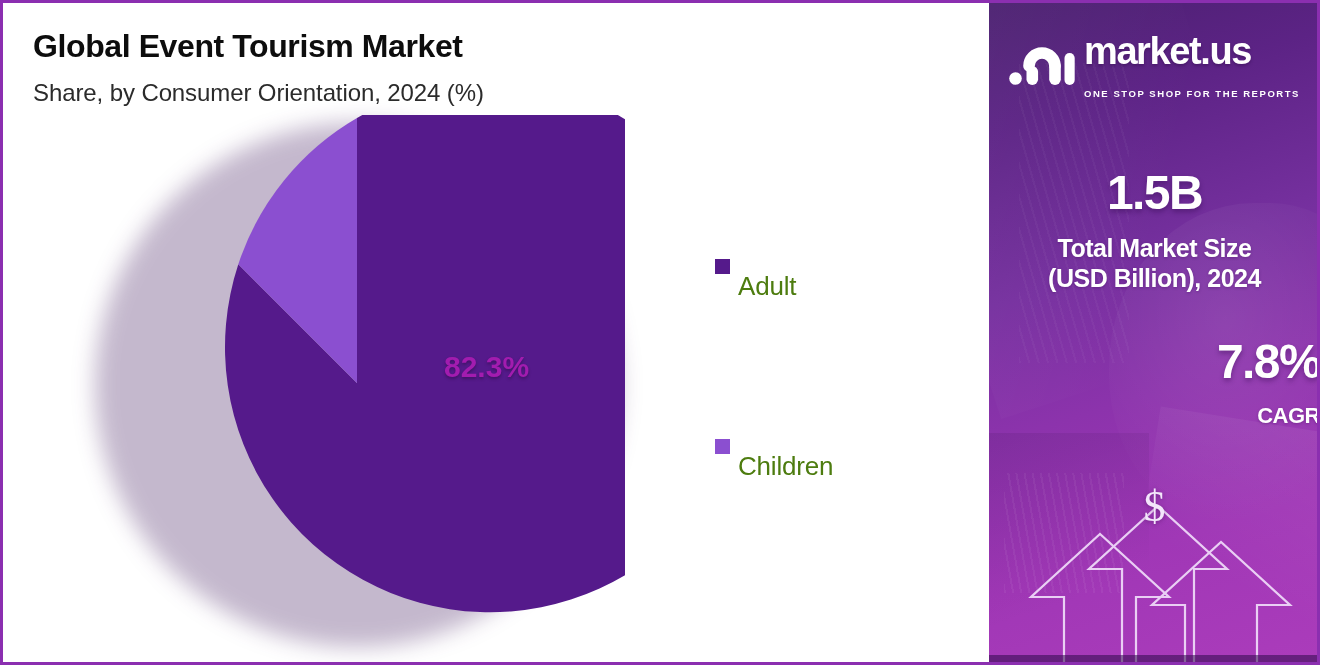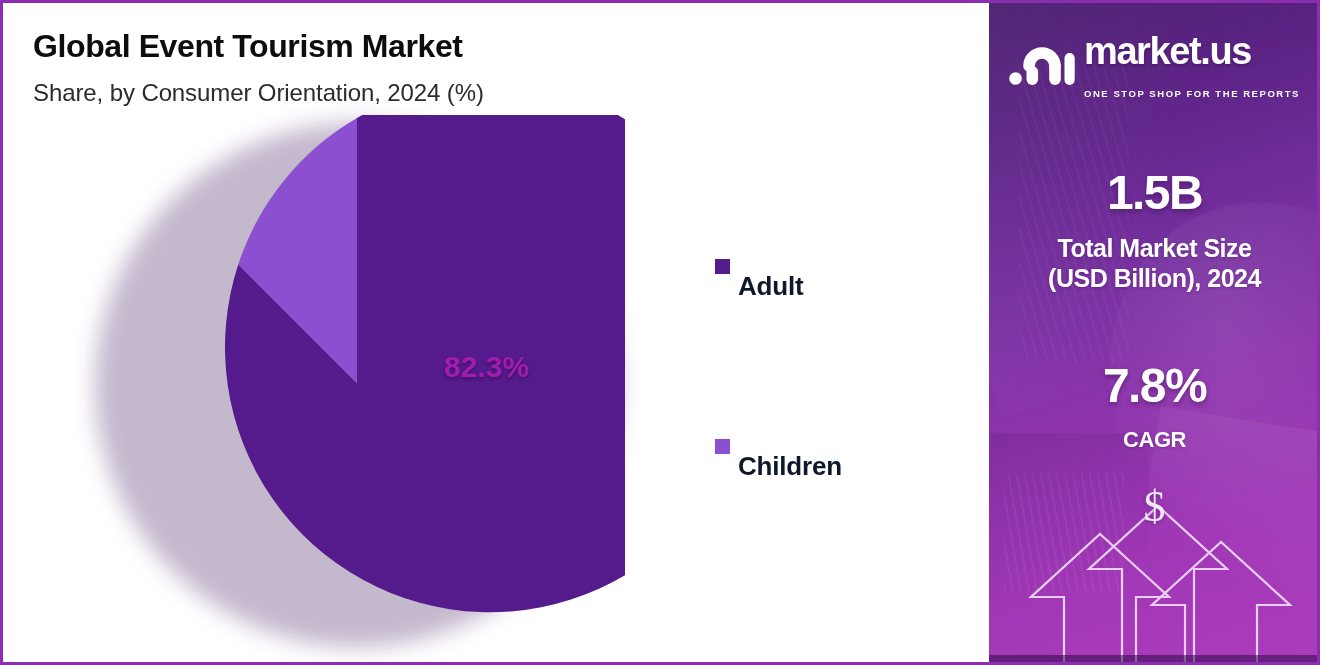--- a/index.html
+++ b/index.html
@@ -74,22 +74,22 @@
     height:26px;
     margin-bottom:154px;
   }
   .legend-row:last-child { margin-bottom:0; }
   .legend-swatch {
     width:15px; height:15px;
     flex:0 0 15px;
     margin-right:8px;
   }
   .legend-label {
-    font-size:26px; font-weight:700;
-    color:#0f172a;
+    font-size:26px; font-weight:400;
+    color:#4d7c0f;
     letter-spacing:-0.2px;
     white-space:nowrap;
     margin-top:41px;
   }
 
   
   #stats-panel {
     position:absolute;
     left:986px; top:0;
     width:331px; height:659px;
@@ -175,21 +175,21 @@
     white-space:nowrap;
   }
 
   
   .stat-block {
     position:absolute;
     left:0; width:331px;
     text-align:center;
   }
   #stat-market { top:165px; }
-  #stat-cagr   { top:358px; }
+  #stat-cagr   { top:334px;text-align:right; }
   .stat-value {
     font-size:48px; font-weight:bold;
     color:#ffffff;
     letter-spacing:-1.6px;
     line-height:1.05;
     text-shadow:0 3px 5px rgba(45,5,70,0.38);
   }
   .stat-caption {
     font-size:25px; font-weight:bold;
     color:#ffffff;

